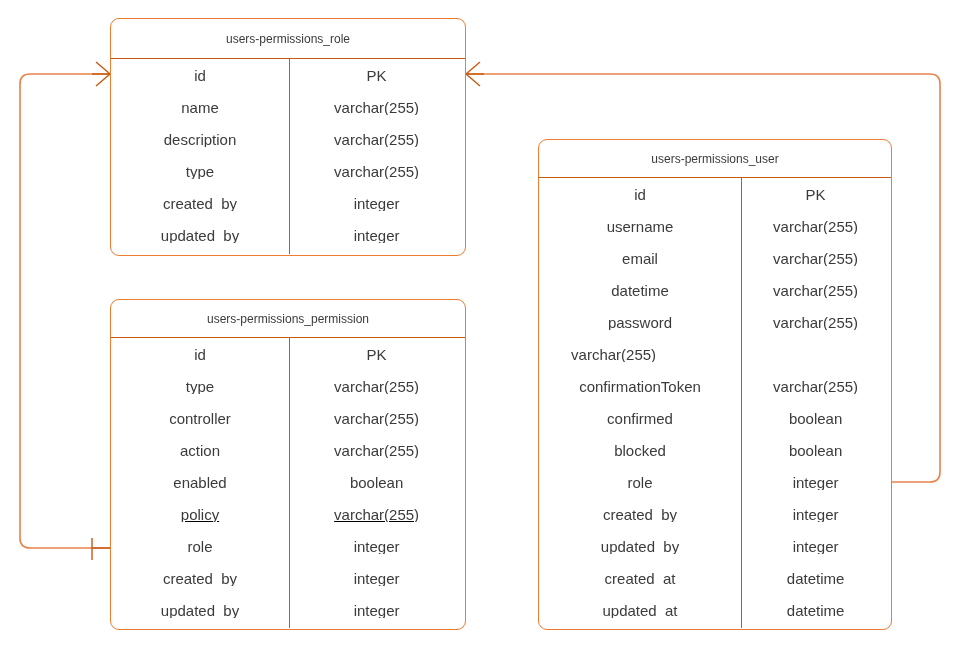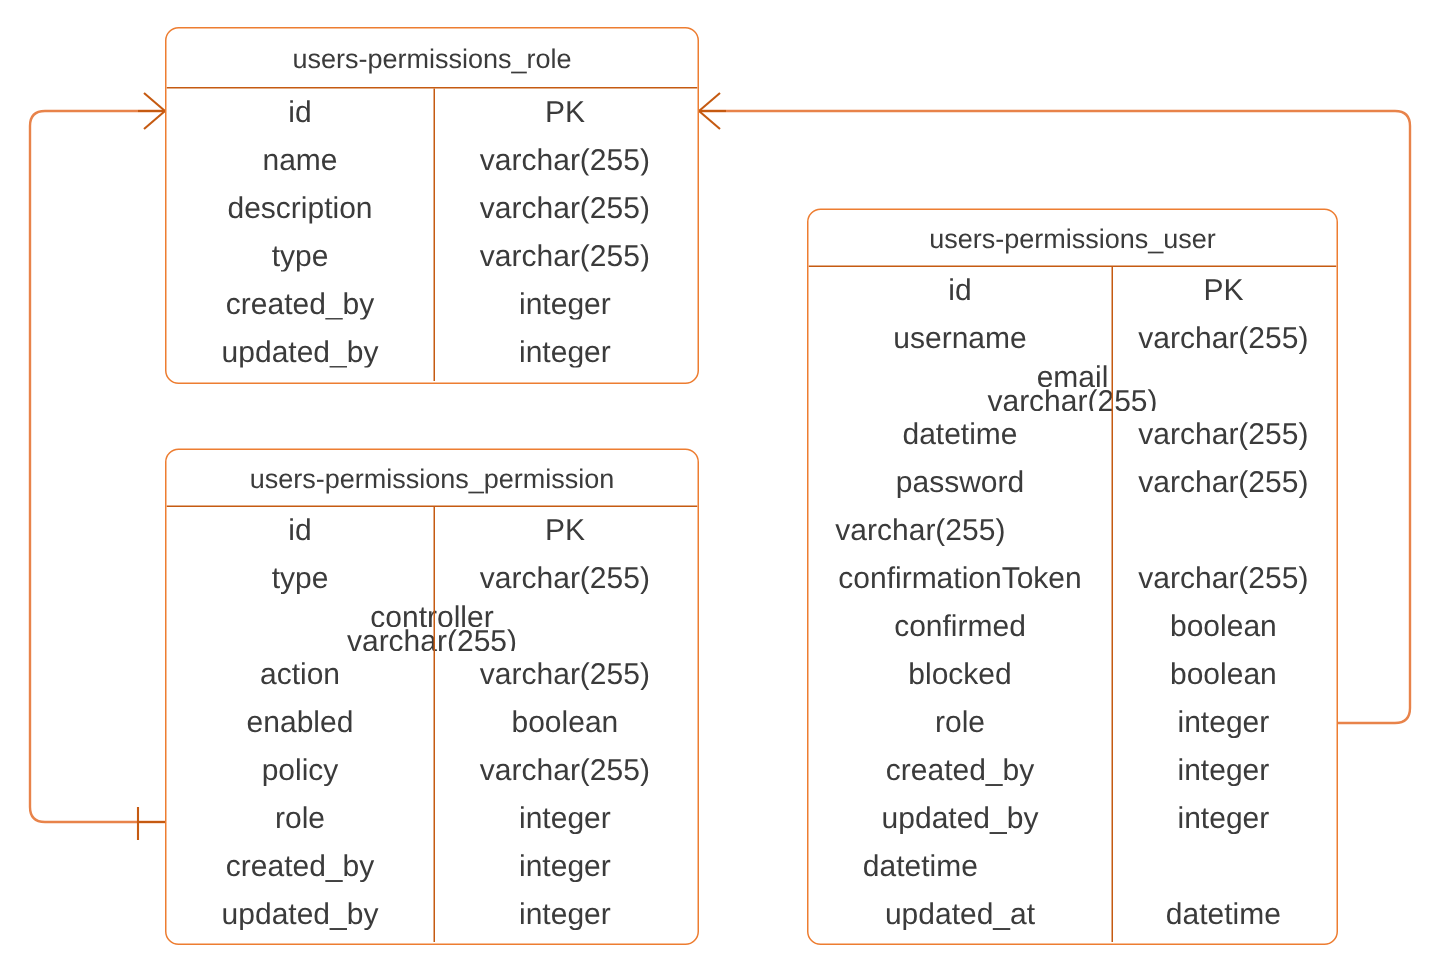--- a/index.html
+++ b/index.html
@@ -32,21 +32,21 @@
     background: #ffffff;
     border: 1.4px solid #ed7d31;
     border-radius: 9px;
     overflow: hidden;
   }
   .entity-title {
     box-sizing: border-box;
     width: 100%;
     text-align: center;
     color: #3b3b3b;
-    font-size: 18px;
+    font-size: 12px;
     line-height: 1;
     border-bottom: 1.4px solid #c55a11;
     display: flex;
     align-items: center;
     justify-content: center;
   }
   .entity-body {
     position: relative;
     width: 100%;
   }
@@ -56,21 +56,21 @@
     bottom: 0;
     width: 0;
     border-left: 1.4px solid #c55a11;
   }
   .row {
     display: flex;
     width: 100%;
     align-items: center;
   }
   .cell {
-    font-size: 20px;
+    font-size: 15px;
     color: #3b3b3b;
     text-align: center;
     line-height: 1;
     white-space: nowrap;
     overflow: hidden;
   }
   .cell-name { }
   .cell-type { }
 </style>
 </head>
@@ -147,33 +147,33 @@
         <div class="entity-body" style="height: 290.2px;">
           <div class="col-divider" style="left: 178px;"></div>
           <div class="row" style="height: 32px;">
             <div class="cell cell-name" style="width: 178px;">id</div>
             <div class="cell cell-type" style="width: 175.2px;">PK</div>
           </div>
           <div class="row" style="height: 32px;">
             <div class="cell cell-name" style="width: 178px;">type</div>
             <div class="cell cell-type" style="width: 175.2px;">varchar(255)</div>
           </div>
-          <div class="row" style="height: 32px; flex-direction: column;">
+          <div class="row" style="height: 32px;">
             <div class="cell cell-name" style="width: 178px;">controller</div>
             <div class="cell cell-type" style="width: 175.2px;">varchar(255)</div>
           </div>
           <div class="row" style="height: 32px;">
             <div class="cell cell-name" style="width: 178px;">action</div>
             <div class="cell cell-type" style="width: 175.2px;">varchar(255)</div>
           </div>
           <div class="row" style="height: 32px;">
             <div class="cell cell-name" style="width: 178px; text-align: center;">enabled</div>
             <div class="cell cell-type" style="width: 175.2px;">boolean</div>
           </div>
-          <div class="row" style="height: 32px;">
+          <div class="row" style="height: 32px; text-decoration: underline;">
             <div class="cell cell-name" style="width: 178px;">policy</div>
             <div class="cell cell-type" style="width: 175.2px;">varchar(255)</div>
           </div>
           <div class="row" style="height: 32px;">
             <div class="cell cell-name" style="width: 178px;">role</div>
             <div class="cell cell-type" style="width: 175.2px;">integer</div>
           </div>
           <div class="row" style="height: 32px;">
             <div class="cell cell-name" style="width: 178px;">created_by</div>
             <div class="cell cell-type" style="width: 175.2px;">integer</div>
@@ -189,21 +189,21 @@
         <div class="entity-body" style="height: 450.2px;">
           <div class="col-divider" style="left: 202px;"></div>
           <div class="row" style="height: 32px;">
             <div class="cell cell-name" style="width: 202px;">id</div>
             <div class="cell cell-type" style="width: 149.2px;">PK</div>
           </div>
           <div class="row" style="height: 32px;">
             <div class="cell cell-name" style="width: 202px;">username</div>
             <div class="cell cell-type" style="width: 149.2px;">varchar(255)</div>
           </div>
-          <div class="row" style="height: 32px; flex-direction: column;">
+          <div class="row" style="height: 32px;">
             <div class="cell cell-name" style="width: 202px;">email</div>
             <div class="cell cell-type" style="width: 149.2px;">varchar(255)</div>
           </div>
           <div class="row" style="height: 32px;">
             <div class="cell cell-name" style="width: 202px;">datetime</div>
             <div class="cell cell-type" style="width: 149.2px;">varchar(255)</div>
           </div>
           <div class="row" style="height: 32px;">
             <div class="cell cell-name" style="width: 202px;">password</div>
             <div class="cell cell-type" style="width: 149.2px;">varchar(255)</div>
@@ -229,20 +229,21 @@
           </div>
           <div class="row" style="height: 32px;">
             <div class="cell cell-name" style="width: 202px;">created_by</div>
             <div class="cell cell-type" style="width: 149.2px;">integer</div>
           </div>
           <div class="row" style="height: 32px;">
             <div class="cell cell-name" style="width: 202px;">updated_by</div>
             <div class="cell cell-type" style="width: 149.2px;">integer</div>
           </div>
           <div class="row" style="height: 32px;">
+            <div class="cell cell-name" style="width: 202px;">created_at</div>
             <div class="cell cell-type" style="width: 149.2px;">datetime</div>
           </div>
           <div class="row" style="height: 32px;">
             <div class="cell cell-name" style="width: 202px;">updated_at</div>
             <div class="cell cell-type" style="width: 149.2px;">datetime</div>
           </div>
         </div>
       </div>
     </div>
 

